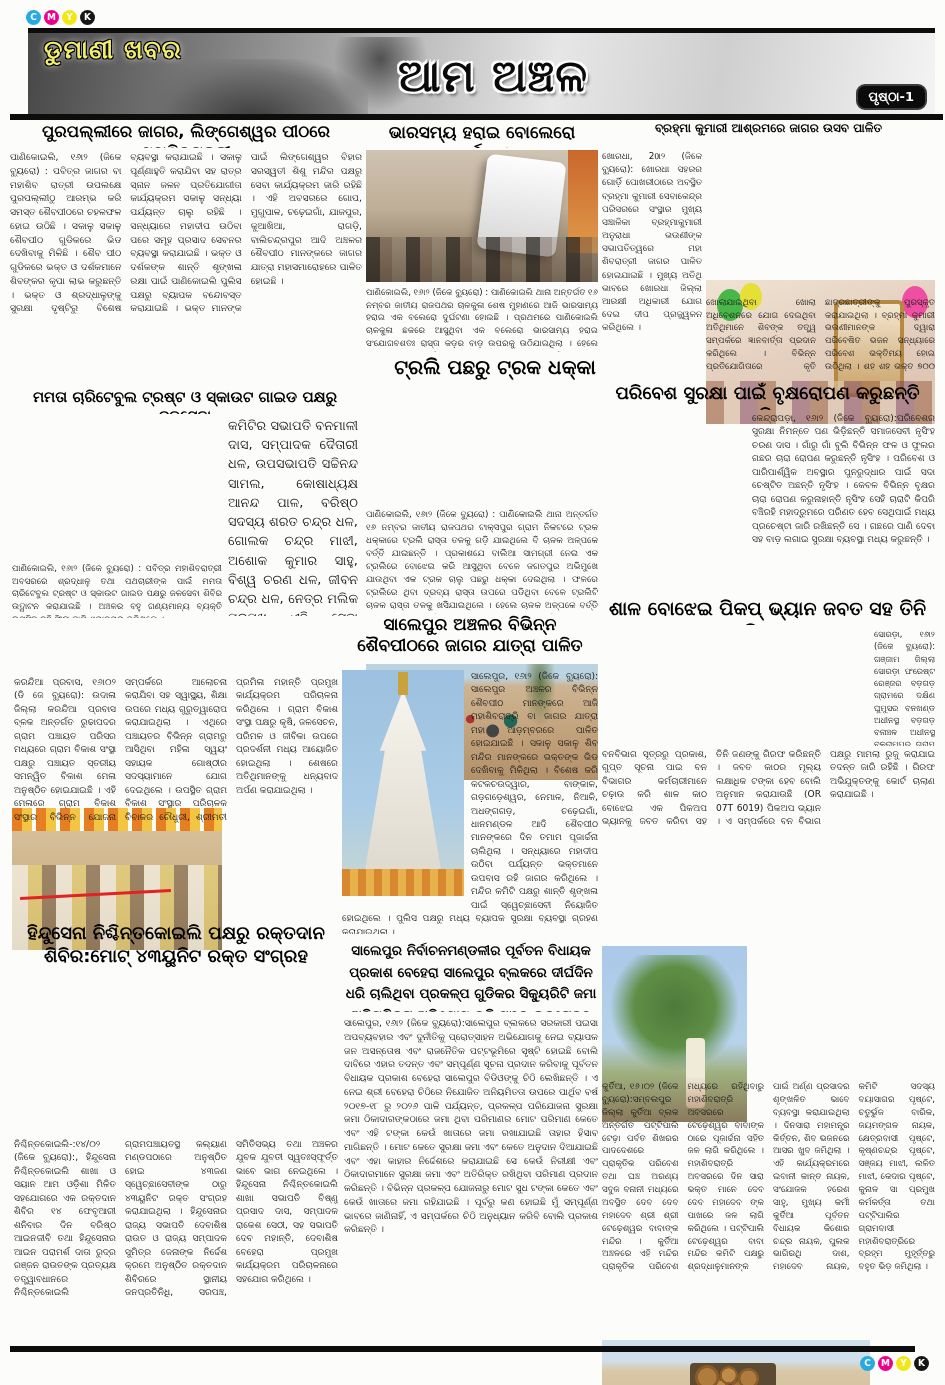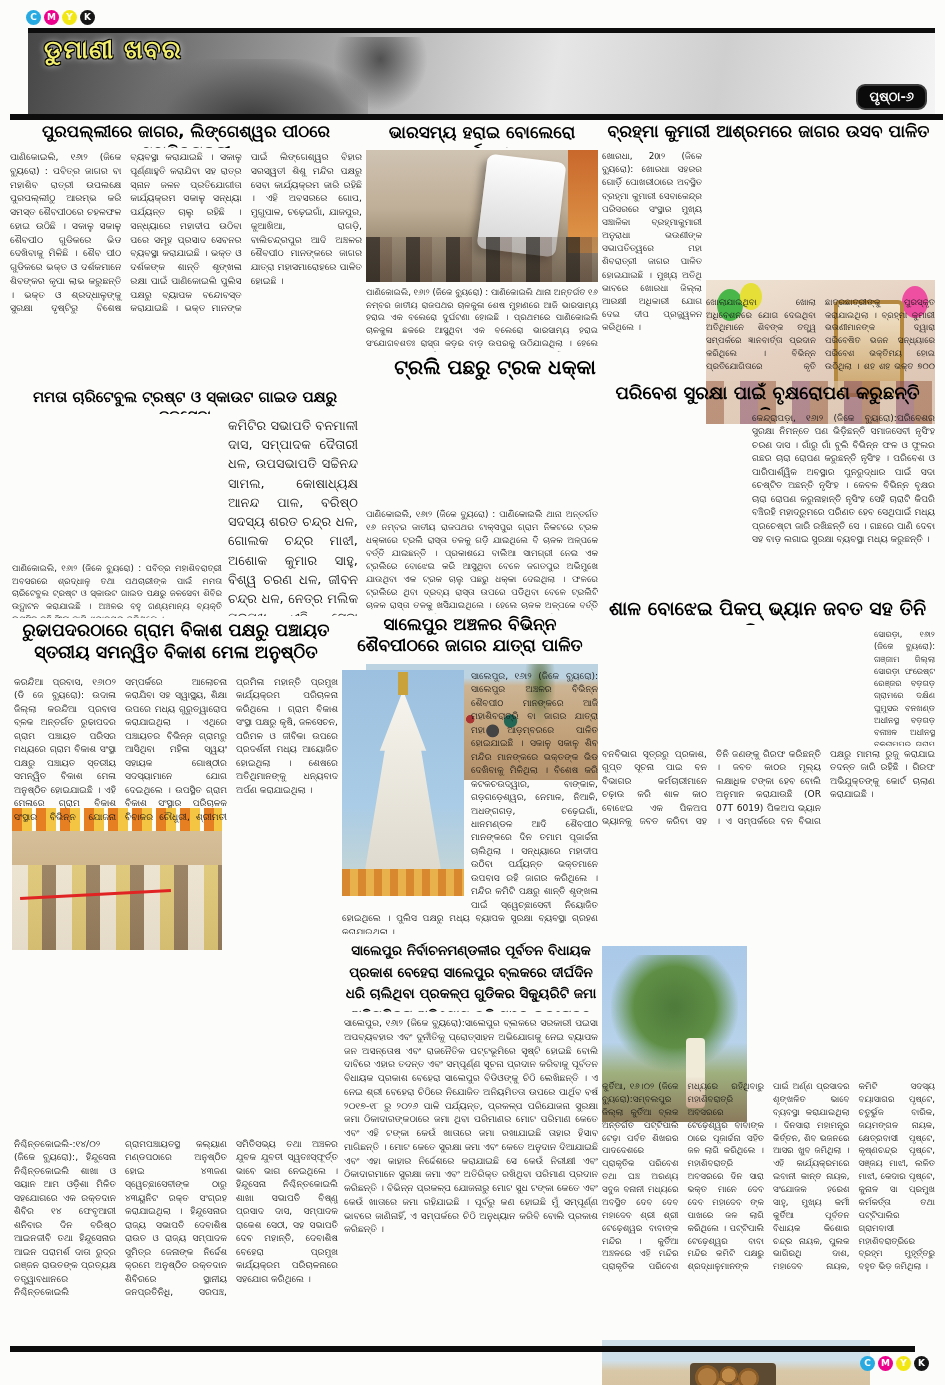--- a/index.html
+++ b/index.html
@@ -103,36 +103,37 @@
     <span class="mark mk-y">Y</span>
     <span class="mark mk-k">K</span>
   </div>
 
   <div class="abs masthead">
     <div class="strip">
       <span class="s-hut"></span>
       <span class="s-tree"></span>
     </div>
     <div class="brand">ଡୁମାଣୀ ଖବର</div>
-    <div class="pbadge">ପୃଷ୍ଠା-୬</div>
+    <div class="ptitle">ଆମ ଅଞ୍ଚଳ</div>
+    <div class="pbadge">ପୃଷ୍ଠା-1</div>
     <div class="mrule"></div>
   </div>
 
   <div class="abs head" style="left:10px;top:122px;width:352px;height:26px;font-size:16.5px">ପୁରପଲ୍ଲୀରେ ଜାଗର, ଲିଙ୍ଗେଶ୍ୱର ପୀଠରେ ମହାଶିବରାତ୍ରୀ</div>
   <div class="abs body cols3" style="left:10px;top:150px;width:352px;height:236px;font-size:9.3px">ପାଣିକୋଇଲି, ୧୬ା୨ (ଜିକେ ବ୍ୟୁରୋ) : ପବିତ୍ର ଜାଗର ବା ମହାଶିବ ରାତ୍ରୀ ଉପଲକ୍ଷେ ପୁରପଲ୍ଲୀଠୁ ଆରମ୍ଭ କରି ସମସ୍ତ ଶୈବପୀଠରେ ଚହଳଫଳ ହୋଇ ଉଠିଛି । ସକାଳୁ ସକାଳୁ ଶୈବପୀଠ ଗୁଡିକରେ ଭିଡ ଦେଖିବାକୁ ମିଳିଛି । ଶୈବ ପୀଠ ଗୁଡିକରେ ଭକ୍ତ ଓ ଦର୍ଶକମାନେ ଶିବଙ୍କର କୃପା ଲାଭ କରୁଛନ୍ତି । ଭକ୍ତ ଓ ଶ୍ରଦ୍ଧାଳୁଙ୍କୁ ସୁରକ୍ଷା ଦୃଷ୍ଟିରୁ ବିଶେଷ ବ୍ୟବସ୍ଥା କରାଯାଇଛି । ସକାଳୁ ପୂର୍ଣ୍ଣାହୁତି କରାଯିବା ସହ ରାତ୍ର ସ୍ନାନ ଜଳନ ପ୍ରତିଯୋଗୀତା କାର୍ଯ୍ୟକ୍ରମ ସକାଳୁ ସନ୍ଧ୍ୟା ପର୍ଯ୍ୟନ୍ତ ଚାଲୁ ରହିଛି । ସନ୍ଧ୍ୟାରେ ମହାଦୀପ ଉଠିବା ପରେ ସମୂହ ପ୍ରସାଦ ସେବନର ବ୍ୟବସ୍ଥା କରାଯାଇଛି । ଭକ୍ତ ଓ ଦର୍ଶକଙ୍କ ଶାନ୍ତି ଶୃଙ୍ଖଳା ରକ୍ଷା ପାଇଁ ପାଣିକୋଇଲି ପୁଲିସ ପକ୍ଷରୁ ବ୍ୟାପକ ବନ୍ଦୋବସ୍ତ କରାଯାଇଛି । ଭକ୍ତ ମାନଙ୍କ ପାଇଁ ଲିଙ୍ଗେଶ୍ୱର ବିହାର ସରସ୍ୱତୀ ଶିଶୁ ମନ୍ଦିର ପକ୍ଷରୁ ସେବା କାର୍ଯ୍ୟକ୍ରମ ଜାରି ରହିଛି । ଏହି ଅବସରରେ ଗୋପ, ମୁଗୁପାଳ, ଚଢ଼େଇଗାଁ, ଯାଜପୁର, କୁଆଖିଆ, ରାଗଡ଼ି, ବାଲିଚନ୍ଦ୍ରପୁର ଆଦି ଅଞ୍ଚଳର ଶୈବପୀଠ ମାନଙ୍କରେ ଜାଗର ଯାତ୍ରା ମହାସମାରୋହରେ ପାଳିତ ହୋଇଛି ।</div>
 
   <div class="abs head" style="left:366px;top:122px;width:232px;height:26px;font-size:17px">ଭାରସମ୍ୟ ହରାଇ ବୋଲେରୋ ଦୁର୍ଘଟଣା</div>
   <div class="abs photo ph-bolero" style="left:366px;top:150px;width:232px;height:132px">
     <i class="van"></i>
     <i class="tk"></i>
     <i class="crowd"></i>
   </div>
   <div class="abs body" style="left:366px;top:286px;width:232px;height:66px;font-size:8.6px">ପାଣିକୋଇଲି, ୧୬ା୨ (ଜିକେ ବ୍ୟୁରୋ) : ପାଣିକୋଇଲି ଥାନା ଅନ୍ତର୍ଗତ ୧୬ ନମ୍ବର ଜାତୀୟ ରାଜପଥର ଚାଳକୁଳା ଶେଷ ମୁହାଣରେ ଆଜି ଭାରସାମ୍ୟ ହରାଇ ଏକ ବଲେରୋ ଦୁର୍ଘଟଣା ହୋଇଛି । ପ୍ରଥମରେ ପାଣିକୋଇଲି ଚାଳକୁଳା ଛକରେ ଆସୁଥିବା ଏକ ବଲେରୋ ଭାରସାମ୍ୟ ହରାଇ ସଂଯୋଗବଶତଃ ରାସ୍ତା କଡ଼ର ବାଡ଼ ଉପରକୁ ଉଠିଯାଇଥିଲା । ହେଲେ ଚାଳକ ଅଳ୍ପକେ ବର୍ତ୍ତିଯାଇଥିଲା । ଘଟଣାସ୍ଥଳକୁ ପୁଲିସ ପହଁଚି ଗାଡ଼ିଟିକୁ ଜବତ କରିଛି ।</div>
 
-  <div class="abs head" style="left:602px;top:121px;width:333px;height:26px;font-size:17px">ବ୍ରହ୍ମା କୁମାରୀ ଆଶ୍ରମରେ ଜାଗର ଉସବ ପାଳିତ</div>
+  <div class="abs head" style="left:602px;top:121px;width:333px;height:26px;font-size:12px">ବ୍ରହ୍ମା କୁମାରୀ ଆଶ୍ରମରେ ଜାଗର ଉସବ ପାଳିତ</div>
   <div class="abs body" style="left:602px;top:150px;width:100px;height:230px;font-size:8.9px">ଖୋରଧା, 20ା୨ (ଜିକେ ବ୍ୟୁରୋ): ଖୋରଧା ସହରର ଗୋର୍ଡ଼ି ପୋଖରୀଠାରେ ଅବସ୍ଥିତ ବ୍ରହ୍ମା କୁମାରୀ ସେବାକେନ୍ଦ୍ର ପରିସରରେ ସଂସ୍ଥାର ମୁଖ୍ୟ ସଞ୍ଚାଳିକା ବ୍ରହ୍ମାକୁମାରୀ ଅନୁରାଧା ଭଉଣୀଙ୍କ ସଭାପତିତ୍ୱରେ ମହା ଶିବରାତ୍ରୀ ଜାଗର ପାଳିତ ହୋଇଯାଇଛି । ମୁଖ୍ୟ ଅତିଥି ଭାବରେ ଖୋରଧା ଜିଲ୍ଲା ଆରକ୍ଷୀ ଅଧିକାରୀ ଯୋଗ ଦେଇ ଦୀପ ପ୍ରଜ୍ଜ୍ୱଳନ କରିଥିଲେ ।</div>
   <div class="abs photo ph-ashram" style="left:706px;top:148px;width:229px;height:144px">
     <i class="bl1"></i>
     <i class="bl2"></i>
     <i class="bl3"></i>
     <i class="por"></i>
     <i class="ppl"></i>
   </div>
   <div class="abs body cols2" style="left:706px;top:296px;width:229px;height:84px;font-size:8.6px">
     <span>ଖୋଲାଯାଇଥିବା ଖୋଲା ଅଧିବେଶନରେ ଯୋଗ ଦେଇଥିବା ଅତିଥିମାନେ ଶିବଙ୍କ ତତ୍ତ୍ୱ ସମ୍ପର୍କରେ ଜ୍ଞାନବାର୍ତ୍ତା ପ୍ରଦାନ କରିଥିଲେ । ବିଭିନ୍ନ ପ୍ରତିଯୋଗିତାରେ କୃତି ଛାତ୍ରଛାତ୍ରୀଙ୍କୁ ପୁରସ୍କୃତ କରାଯାଇଥିଲା ।</span>
@@ -156,21 +157,20 @@
   <div class="abs body" style="left:228px;top:416px;width:130px;height:200px;font-size:13px">କମିଟିର ସଭାପତି ବନମାଳୀ ଦାସ, ସମ୍ପାଦକ ଦୈତାରୀ ଧଳ, ଉପସଭାପତି ସଚ୍ଚିନନ୍ଦ ସାମଲ, କୋଷାଧ୍ୟକ୍ଷ ଆନନ୍ଦ ପାଳ, ବରିଷ୍ଠ ସଦସ୍ୟ ଶରତ ଚନ୍ଦ୍ର ଧଳ, ଗୋଲକ ଚନ୍ଦ୍ର ମାଝୀ, ଅଶୋକ କୁମାର ସାହୁ, ବିଶ୍ୱ ଚରଣ ଧଳ, ଜୀବନ ଚନ୍ଦ୍ର ଧଳ, ନେତ୍ର ମଲିକ ପ୍ରମୁଖ ଏହି ସେବା କାର୍ଯ୍ୟରେ ସାମିଲ ଥିଲେ ।</div>
   <div class="abs body" style="left:12px;top:562px;width:210px;height:56px;font-size:8.6px">ପାଣିକୋଇଲି, ୧୬ା୨ (ଜିକେ ବ୍ୟୁରୋ) : ପବିତ୍ର ମହାଶିବରାତ୍ରୀ ଅବସରରେ ଶ୍ରଦ୍ଧାଳୁ ତଥା ପଥଚାରୀଙ୍କ ପାଇଁ ମମତା ଚାରିଟେବୁଲ ଟ୍ରଷ୍ଟ ଓ ସ୍କାଉଟ ଗାଇଡ ପକ୍ଷରୁ ଜଳସେବା ଶିବିର ଉଦ୍ଘାଟନ କରାଯାଇଛି । ଅଞ୍ଚଳର ବହୁ ଗଣ୍ୟମାନ୍ୟ ବ୍ୟକ୍ତି ଉପସ୍ଥିତ ରହି ଫିତା କାଟି ଶୁଭାରମ୍ଭ କରିଥିଲେ ।</div>
 
   <div class="abs head" style="left:600px;top:382px;width:335px;height:28px;font-size:18px">ପରିବେଶ ସୁରକ୍ଷା ପାଇଁ ବୃକ୍ଷରୋପଣ କରୁଛନ୍ତି ନୃସିଂହ</div>
   <div class="abs photo ph-tree" style="left:602px;top:412px;width:145px;height:176px">
     <i class="fol"></i>
     <i class="man"></i>
   </div>
   <div class="abs body" style="left:752px;top:412px;width:183px;height:182px;font-size:9.1px">କେନ୍ଦ୍ରାପଡ଼ା, ୧୬ା୨ (ଜିକେ ବ୍ୟୁରୋ):ପରିବେଶର ସୁରକ୍ଷା ନିମନ୍ତେ ପଣ ଭିଡ଼ିଛନ୍ତି ସମାଜସେବୀ ନୃସିଂହ ଚରଣ ଦାସ । ଗାଁରୁ ଗାଁ ବୁଲି ବିଭିନ୍ନ ଫଳ ଓ ଫୁଲର ଗଛର ଚାରା ରୋପଣ କରୁଛନ୍ତି ନୃସିଂହ । ପରିବେଶ ଓ ପାରିପାର୍ଶ୍ୱିକ ଅବସ୍ଥାର ପୁନରୁଦ୍ଧାର ପାଇଁ ସଦା ଚେଷ୍ଟିତ ଅଛନ୍ତି ନୃସିଂହ । କେବଳ ବିଭିନ୍ନ ବୃକ୍ଷର ଚାରା ରୋପଣ କରୁନାହାନ୍ତି ନୃସିଂହ ସେହି ଚାରାଟି କିପରି ବଞ୍ଚିରହି ମହାଦ୍ରୁମରେ ପରିଣତ ହେବ ସେଥିପାଇଁ ମଧ୍ୟ ପ୍ରଚେଷ୍ଟା ଜାରି ରଖିଛନ୍ତି ସେ । ଗଛରେ ପାଣି ଦେବା ସହ ବାଡ଼ ଲଗାଇ ସୁରକ୍ଷା ବ୍ୟବସ୍ଥା ମଧ୍ୟ କରୁଛନ୍ତି ।</div>
 
-  <div class="abs head" style="left:14px;top:620px;width:324px;height:52px;font-size:17.5px">ରୁଢାପଦରଠାରେ ଗ୍ରାମ ବିକାଶ ପକ୍ଷରୁ ପଞ୍ଚାୟତ ସ୍ତରୀୟ ସମନ୍ୱିତ ବିକାଶ ମେଳା ଅନୁଷ୍ଠିତ</div>
   <div class="abs body cols3" style="left:14px;top:676px;width:324px;height:242px;font-size:9.1px">କରନ୍ଦିଆ ପ୍ରବାସ, ୧୬ା୦୨ (ଡି ଜେ ବ୍ୟୁରୋ): ଉଦାଳା ଜିଲ୍ଲା କରନ୍ଦିଆ ପ୍ରବାସ ବ୍ଳକ ଅନ୍ତର୍ଗତ ରୁଢାପଦର ଗ୍ରାମ ପଞ୍ଚାୟତ ପରିସର ମଧ୍ୟରେ ଗ୍ରାମ ବିକାଶ ସଂସ୍ଥା ପକ୍ଷରୁ ପଞ୍ଚାୟତ ସ୍ତରୀୟ ସମନ୍ୱିତ ବିକାଶ ମେଳା ଅନୁଷ୍ଠିତ ହୋଇଯାଇଛି । ଏହି ମେଳାରେ ଗ୍ରାମ ବିକାଶ ସଂସ୍ଥାର ବିଭିନ୍ନ ଯୋଜନା ସମ୍ପର୍କରେ ଆଲୋଚନା କରାଯିବା ସହ ସ୍ୱାସ୍ଥ୍ୟ, ଶିକ୍ଷା ଉପରେ ମଧ୍ୟ ଗୁରୁତ୍ୱାରୋପ କରାଯାଇଥିଲା । ଏଥିରେ ପଞ୍ଚାୟତର ବିଭିନ୍ନ ଗ୍ରାମରୁ ଆସିଥିବା ମହିଳା ସ୍ୱୟଂ ସହାୟକ ଗୋଷ୍ଠୀର ସଦସ୍ୟାମାନେ ଯୋଗ ଦେଇଥିଲେ । ଉପସ୍ଥିତ ଗ୍ରାମ ବିକାଶ ସଂସ୍ଥାର ପରିଚାଳକ ବିବାକର ଚୌଧୁରୀ, ଶ୍ରୀମତୀ ପ୍ରମିଳା ମହାନ୍ତି ପ୍ରମୁଖ କାର୍ଯ୍ୟକ୍ରମ ପରିଚାଳନା କରିଥିଲେ । ଗ୍ରାମ ବିକାଶ ସଂସ୍ଥା ପକ୍ଷରୁ କୃଷି, ଜଳସେଚନ, ପରିମଳ ଓ ଜୀବିକା ଉପରେ ପ୍ରଦର୍ଶନୀ ମଧ୍ୟ ଆୟୋଜିତ ହୋଇଥିଲା । ଶେଷରେ ଅତିଥିମାନଙ୍କୁ ଧନ୍ୟବାଦ ଅର୍ପଣ କରାଯାଇଥିଲା ।</div>
 
   <div class="abs head" style="left:342px;top:614px;width:256px;height:54px;font-size:17px">ସାଲେପୁର ଅଞ୍ଚଳର ବିଭିନ୍ନ ଶୈବପୀଠରେ ଜାଗର ଯାତ୍ରା ପାଳିତ</div>
   <div class="abs body" style="left:342px;top:670px;width:256px;height:264px;font-size:9.1px">
     <div class="photo ph-spire tphoto">
       <i class="sp"></i>
       <i class="fl"></i>
       <i class="gar2"></i>
     </div>
     <span>ସାଲେପୁର, ୧୬ା୨ (ଜିକେ ବ୍ୟୁରୋ): ସାଲେପୁର ଅଞ୍ଚଳର ବିଭିନ୍ନ ଶୈବପୀଠ ମାନଙ୍କରେ ଆଜି ମହାଶିବରାତ୍ରି ବା ଜାଗର ଯାତ୍ରା ମହା ଆଡ଼ମ୍ବରରେ ପାଳିତ ହୋଇଯାଇଛି । ସକାଳୁ ସକାଳୁ ଶିବ ମନ୍ଦିର ମାନଙ୍କରେ ଭକ୍ତଙ୍କ ଭିଡ ଦେଖିବାକୁ ମିଳିଥିଲା । ବିଶେଷ କରି କଟକଚଉଦ୍ୱାର, ବାଙ୍କାଳ, ଗଡ଼ଗଡ଼େଶ୍ୱର, ନେମାଳ, ନିଆଳି, ଅଧଙ୍ଗଗଡ଼, ଚଢ଼େଇଗାଁ, ଧାନମଣ୍ଡଳ ଆଦି ଶୈବପୀଠ ମାନଙ୍କରେ ଦିନ ତମାମ ପୂଜାର୍ଚ୍ଚନା ଚାଲିଥିଲା । ସନ୍ଧ୍ୟାରେ ମହାଦୀପ ଉଠିବା ପର୍ଯ୍ୟନ୍ତ ଭକ୍ତମାନେ ଉପବାସ ରହି ଜାଗର କରିଥିଲେ । ମନ୍ଦିର କମିଟି ପକ୍ଷରୁ ଶାନ୍ତି ଶୃଙ୍ଖଳା ପାଇଁ ସ୍ୱେଚ୍ଛାସେବୀ ନିୟୋଜିତ ହୋଇଥିଲେ । ପୁଲିସ ପକ୍ଷରୁ ମଧ୍ୟ ବ୍ୟାପକ ସୁରକ୍ଷା ବ୍ୟବସ୍ଥା ଗ୍ରହଣ କରାଯାଇଥିଲା ।</span>
@@ -181,20 +181,21 @@
 
     <i class="lg"></i>
 
   </div>
   <div class="abs body" style="left:874px;top:628px;width:61px;height:118px;font-size:8.3px">ସୋରଡ଼ା, ୧୬ା୨ (ଜିକେ ବ୍ୟୁରୋ): ଗଞ୍ଜାମ ଜିଲ୍ଲା ସୋରଡ଼ା ଫରେଷ୍ଟ ରେଞ୍ଜର ବଡ଼ଗଡ଼ ଗ୍ରାମରେ ଦକ୍ଷିଣ ଘୁମୁସର ବନଖଣ୍ଡ ଅଧୀନସ୍ଥ ବଡ଼ଗଡ଼ ବନାଞ୍ଚଳ ଅଧୀନସ୍ଥ ବଳରାମପୁର ଗ୍ରାମ ଠାରେ ଶାଳ କାଠ ବୋଝେଇ ପିକଅପ ଭ୍ୟାନ ଜବତ କରିଛି ।</div>
   <div class="abs body cols3" style="left:602px;top:748px;width:333px;height:100px;font-size:9.1px">ବନବିଭାଗ ସୂତ୍ରରୁ ପ୍ରକାଶ, ଗୁପ୍ତ ସୂଚନା ପାଇ ବନ ବିଭାଗର କର୍ମଚାରୀମାନେ ଚଢ଼ାଉ କରି ଶାଳ କାଠ ବୋଝେଇ ଏକ ପିକଅପ ଭ୍ୟାନକୁ ଜବତ କରିବା ସହ ତିନି ଜଣଙ୍କୁ ଗିରଫ କରିଛନ୍ତି । ଜବତ କାଠର ମୂଲ୍ୟ ଲକ୍ଷାଧିକ ଟଙ୍କା ହେବ ବୋଲି ଅନୁମାନ କରାଯାଉଛି (OR 07T 6019) ପିକଅପ ଭ୍ୟାନ । ଏ ସମ୍ପର୍କରେ ବନ ବିଭାଗ ପକ୍ଷରୁ ମାମଲା ରୁଜୁ କରାଯାଇ ତଦନ୍ତ ଜାରି ରହିଛି । ଗିରଫ ଅଭିଯୁକ୍ତଙ୍କୁ କୋର୍ଟ ଚାଲାଣ କରାଯାଇଛି ।</div>
 
 
   <div class="abs body cols4" style="left:602px;top:1080px;width:333px;height:262px;font-size:8.7px">କୁର୍ତିଆ, ୧୬।୦୨ (ଜିକେ ବ୍ୟୁରୋ):ସମ୍ବଲପୁର ଜିଲ୍ଲା କୁର୍ତିଆ ବ୍ଲକ ଅନ୍ତର୍ଗତ ପଟ୍ଟିପାଲି ଟେଢ଼ା ପର୍ବତ ଶିଖରର ପାଦଦେଶରେ ପ୍ରାକୃତିକ ପରିବେଶ ତଥା ଘଞ୍ଚ ଅରଣ୍ୟ ସବୁଜ ବନାନୀ ମଧ୍ୟରେ ଅବସ୍ଥିତ ଦେବ ଦେବ ମହାଦେବ ଶ୍ରୀ ଶ୍ରୀ ଟେଢ଼େଶ୍ୱର ବାବାଙ୍କ ମନ୍ଦିର । କୁର୍ତିଆ ଅଞ୍ଚଳରେ ଏହି ମନ୍ଦିର ପ୍ରାକୃତିକ ପରିବେଶ ମଧ୍ୟରେ ରହିଥିବାରୁ ମହାଶିବରାତ୍ରି ଅବସରରେ ଟେଢ଼େଶ୍ୱର ବାବାଙ୍କ ଠାରେ ପୂଜାର୍ଚ୍ଚନା ସହିତ ଜଳ ଲାଗି କରିଥିଲେ । ମହାଶିବରାତ୍ରି ଅବସରରେ ଦିନ ସାରା ଭକ୍ତ ମାନେ ଦେବ ଦେବ ମହାଦେବ ଙ୍କ ପାଖରେ ଜଳ ଲାଗି କରିଥିଲେ । ପଟ୍ଟିପାଲି ଟେଢ଼େଶ୍ୱର ବାବା ମନ୍ଦିର କମିଟି ପକ୍ଷରୁ ଶ୍ରଦ୍ଧାଳୁମାନଙ୍କ ପାଇଁ ଅର୍ଣ୍ଣ ପ୍ରସାଦର ଶୃଙ୍ଖଳିତ ଭାବେ ବ୍ୟବସ୍ଥା କରାଯାଇଥିଲା । ଦିନସାରା ମହାମନ୍ତ୍ର କିର୍ତ୍ତନ, ଶିବ ଭଜନରେ ଆସର ଖୁବ ଜମିଥିଲା । ଏହି କାର୍ଯ୍ୟକ୍ରମରେ ଇବାନୀ କାନ୍ତ ନାୟକ, ସଂଯୋଜକ ହରେଶ ସାହୁ, ମୁଖ୍ୟ କର୍ମୀ କୁର୍ତିଆ ପୂର୍ବତନ ବିଧାୟକ କିଶୋର ଚନ୍ଦ୍ର ନାୟକ, ପୁଲକ ଭାଗିରଥି ଦାଶ, ମହାଦେବ ନାୟକ, କମିଟି ସଦସ୍ୟ ବୟାସାଗର ପୃଷ୍ଟେ, ଚତୁର୍ଭୁଜ ବାରିକ, ଜୟମଙ୍ଗଳ ନାୟକ, କ୍ଷେତ୍ରବାସୀ ପୃଷ୍ଟେ, କୃଷ୍ଣଚନ୍ଦ୍ର ପୃଷ୍ଟେ, ସଞ୍ଜୟ ମାଝୀ, ଲଳିତ ମାଝୀ, କେଦାର ପୃଷ୍ଟେ, କୁନାଳ ସା ପ୍ରମୁଖ କର୍ମକର୍ତ୍ତା ତଥା ପଟ୍ଟିପାଲିର ଗ୍ରାମବାସୀ ମହାଶିବରାତ୍ରିରେ ବ୍ରହ୍ମ ମୁହୂର୍ତ୍ତରୁ ବହୁତ ଭିଡ଼ ଜମିଥିଲା ।</div>
 
+  <div class="abs head" style="left:14px;top:922px;width:324px;height:64px;font-size:18px">ହିନ୍ଦୁସେନା ନିଶ୍ଚିନ୍ତକୋଇଲି ପକ୍ଷରୁ ରକ୍ତଦାନ ଶିବିର:ମୋଟ୍ ୪୩ୟୁନିଟ ରକ୍ତ ସଂଗ୍ରହ</div>
 
   <div class="abs body cols3" style="left:14px;top:1138px;width:324px;height:200px;font-size:9.1px">ନିଶ୍ଚିନ୍ତକୋଇଲି-:୧୪/୦୨ (ଜିକେ ବ୍ୟୁରୋ):, ହିନ୍ଦୁସେନା ନିଶ୍ଚିନ୍ତକୋଇଲି ଶାଖା ଓ ସୟାନ ଆମ ଓଡ଼ିଶା ମିଳିତ ସହଯୋଗରେ ଏକ ରକ୍ତଦାନ ଶିବିର ୧୪ ଫେବୃଆରୀ ଶନିବାର ଦିନ ବରିଷ୍ଠ ଆଇନଜୀବି ତଥା ହିନ୍ଦୁସେନାର ଆଇନ ପରାମର୍ଶ ଦାତା ରୁଦ୍ର ରଞ୍ଜନ ରାଉତଙ୍କ ପ୍ରତ୍ୟକ୍ଷ ତତ୍ତ୍ୱାବଧାନରେ ନିଶ୍ଚିନ୍ତକୋଇଲି ଗ୍ରାମପଞ୍ଚାୟତସ୍ଥ କଲ୍ୟାଣ ମଣ୍ଡପଠାରେ ଅନୁଷ୍ଠିତ ହୋଇ ୪୩ଜଣ ସ୍ୱେଚ୍ଛାସେବୀଙ୍କ ଠାରୁ ୪୩ୟୁନିଟ ରକ୍ତ ସଂଗ୍ରହ କରାଯାଇଥିଲା । ହିନ୍ଦୁସେନାର ରାଜ୍ୟ ସଭାପତି ଦେବାଶିଷ ରାଉତ ଓ ରାଜ୍ୟ ସମ୍ପାଦକ ସୁମିତ୍ର ଜେନାଙ୍କ ନିର୍ଦ୍ଦେଶ କ୍ରମେ ଅନୁଷ୍ଠିତ ରକ୍ତଦାନ ଶିବିରରେ ସ୍ଥାନୀୟ ଜନପ୍ରତିନିଧି, ସରପଞ୍ଚ, ସମିତିସଭ୍ୟ ତଥା ଅଞ୍ଚଳର ଯୁବକ ଯୁବତୀ ସ୍ୱତଃସ୍ଫୂର୍ତ୍ତ ଭାବେ ଭାଗ ନେଇଥିଲେ । ହିନ୍ଦୁସେନା ନିଶ୍ଚିନ୍ତକୋଇଲି ଶାଖା ସଭାପତି ବିଷ୍ଣୁ ପ୍ରସାଦ ଦାସ, ସମ୍ପାଦକ ରାକେଶ ସେଠୀ, ସହ ସଭାପତି ଦେବ ମହାନ୍ତି, ଦେବାଶିଷ ବେହେରା ପ୍ରମୁଖ କାର୍ଯ୍ୟକ୍ରମ ପରିଚାଳନାରେ ସହଯୋଗ କରିଥିଲେ ।</div>
 
   <div class="abs head" style="left:344px;top:940px;width:254px;height:72px;font-size:13.5px;line-height:1.6">ସାଲେପୁର ନିର୍ବାଚନମଣ୍ଡଳୀର ପୂର୍ବତନ ବିଧାୟକ ପ୍ରକାଶ ବେହେରା ସାଲେପୁର ବ୍ଲକରେ ଦୀର୍ଘଦିନ ଧରି ଚାଲିଥିବା ପ୍ରକଳ୍ପ ଗୁଡିକର ସିକ୍ୟୁରିଟି ଜମା ଅନିୟମିତତା ଅଭିଯୋଗ କରି ସ୍ୱର ଉତ୍ତୋଳନ କରିଛନ୍ତି</div>
   <div class="abs body" style="left:344px;top:1016px;width:254px;height:326px;font-size:9.3px">ସାଲେପୁର, ୧୬ା୨ (ଜିକେ ବ୍ୟୁରୋ):ସାଲେପୁର ବ୍ଲକରେ ସରକାରୀ ପଇସା ଅପବ୍ୟବହାର ଏବଂ ଦୁର୍ନୀତିକୁ ପ୍ରୋତ୍ସାହନ ଅଭିଯୋଗକୁ ନେଇ ବ୍ୟାପକ ଜନ ଅସନ୍ତୋଷ ଏବଂ ରାଜନୈତିକ ପଟ୍ଟଭୂମିରେ ସୃଷ୍ଟି ହୋଇଛି ବୋଲି ଦାବିରେ ଏହାର ତଦନ୍ତ ଏବଂ ସମ୍ପୂର୍ଣ୍ଣ ସୂଚନା ପ୍ରଦାନ କରିବାକୁ ପୂର୍ବତନ ବିଧାୟକ ପ୍ରକାଶ ବେହେରା ସାଲେପୁର ବିଡିଓଙ୍କୁ ଚିଠି ଲେଖିଛନ୍ତି । ଏ ନେଇ ଶ୍ରୀ ବେହେରା ଚିଠିରେ ନିଯୋଜିତ ଅନିୟମିତତା ଉପରେ ପାର୍ଥିବ ବର୍ଷ ୨୦୧୭-୧୮ ରୁ ୨୦୨୬ ପାଳି ପର୍ଯ୍ୟନ୍ତ, ପ୍ରକଳ୍ପ ପରିଯୋଜନା ସୁରକ୍ଷା ଜମା ଠିକାଦାରଙ୍କଠାରେ ଜମା ଥିବା ପରିମାଣର ମୋଟ ପରିମାଣ କେତେ ଏବଂ ଏହି ଟଙ୍କା କେଉଁ ଖାତାରେ ଜମା ରଖାଯାଇଛି ତାହାର ହିସାବ ମାଗିଛନ୍ତି । ମୋଟ କେତେ ସୁରକ୍ଷା ଜମା ଏବଂ କେତେ ଅନୁଦାନ ଦିଆଯାଇଛି ଏବଂ ଏହା କାହାର ନିର୍ଦ୍ଦେଶରେ କରାଯାଇଛି ସେ କେଉଁ ନିରୀକ୍ଷୀ ଏବଂ ଠିକାଦାରମାନେ ସୁରକ୍ଷା ଜମା ଏବଂ ଅତିରିକ୍ତ ରଖିଥିବା ପରିମାଣ ପ୍ରଦାନ କରିଛନ୍ତି । ବିଭିନ୍ନ ପ୍ରକଳ୍ପ ଯୋଜନାରୁ ମୋଟ ସୁଧ ଟଙ୍କା କେତେ ଏବଂ କେଉଁ ଖାତାରେ ଜମା ରହିଯାଇଛି । ପୂର୍ବରୁ କଣ ହୋଇଛି ମୁଁ ସମ୍ପୂର୍ଣ୍ଣ ଭାବରେ ଜାଣିନାହିଁ, ଏ ସମ୍ପର୍କରେ ଚିଠି ଅନୁଧ୍ୟାନ କରିବି ବୋଲି ପ୍ରକାଶ କରିଛନ୍ତି ।</div>
 
   <div class="abs brule" style="left:10px;top:1346px;width:905px;height:6px"></div>
   <div class="abs marks" style="left:860px;top:1356px">
     <span class="mark mk-c">C</span>
     <span class="mark mk-m">M</span>

